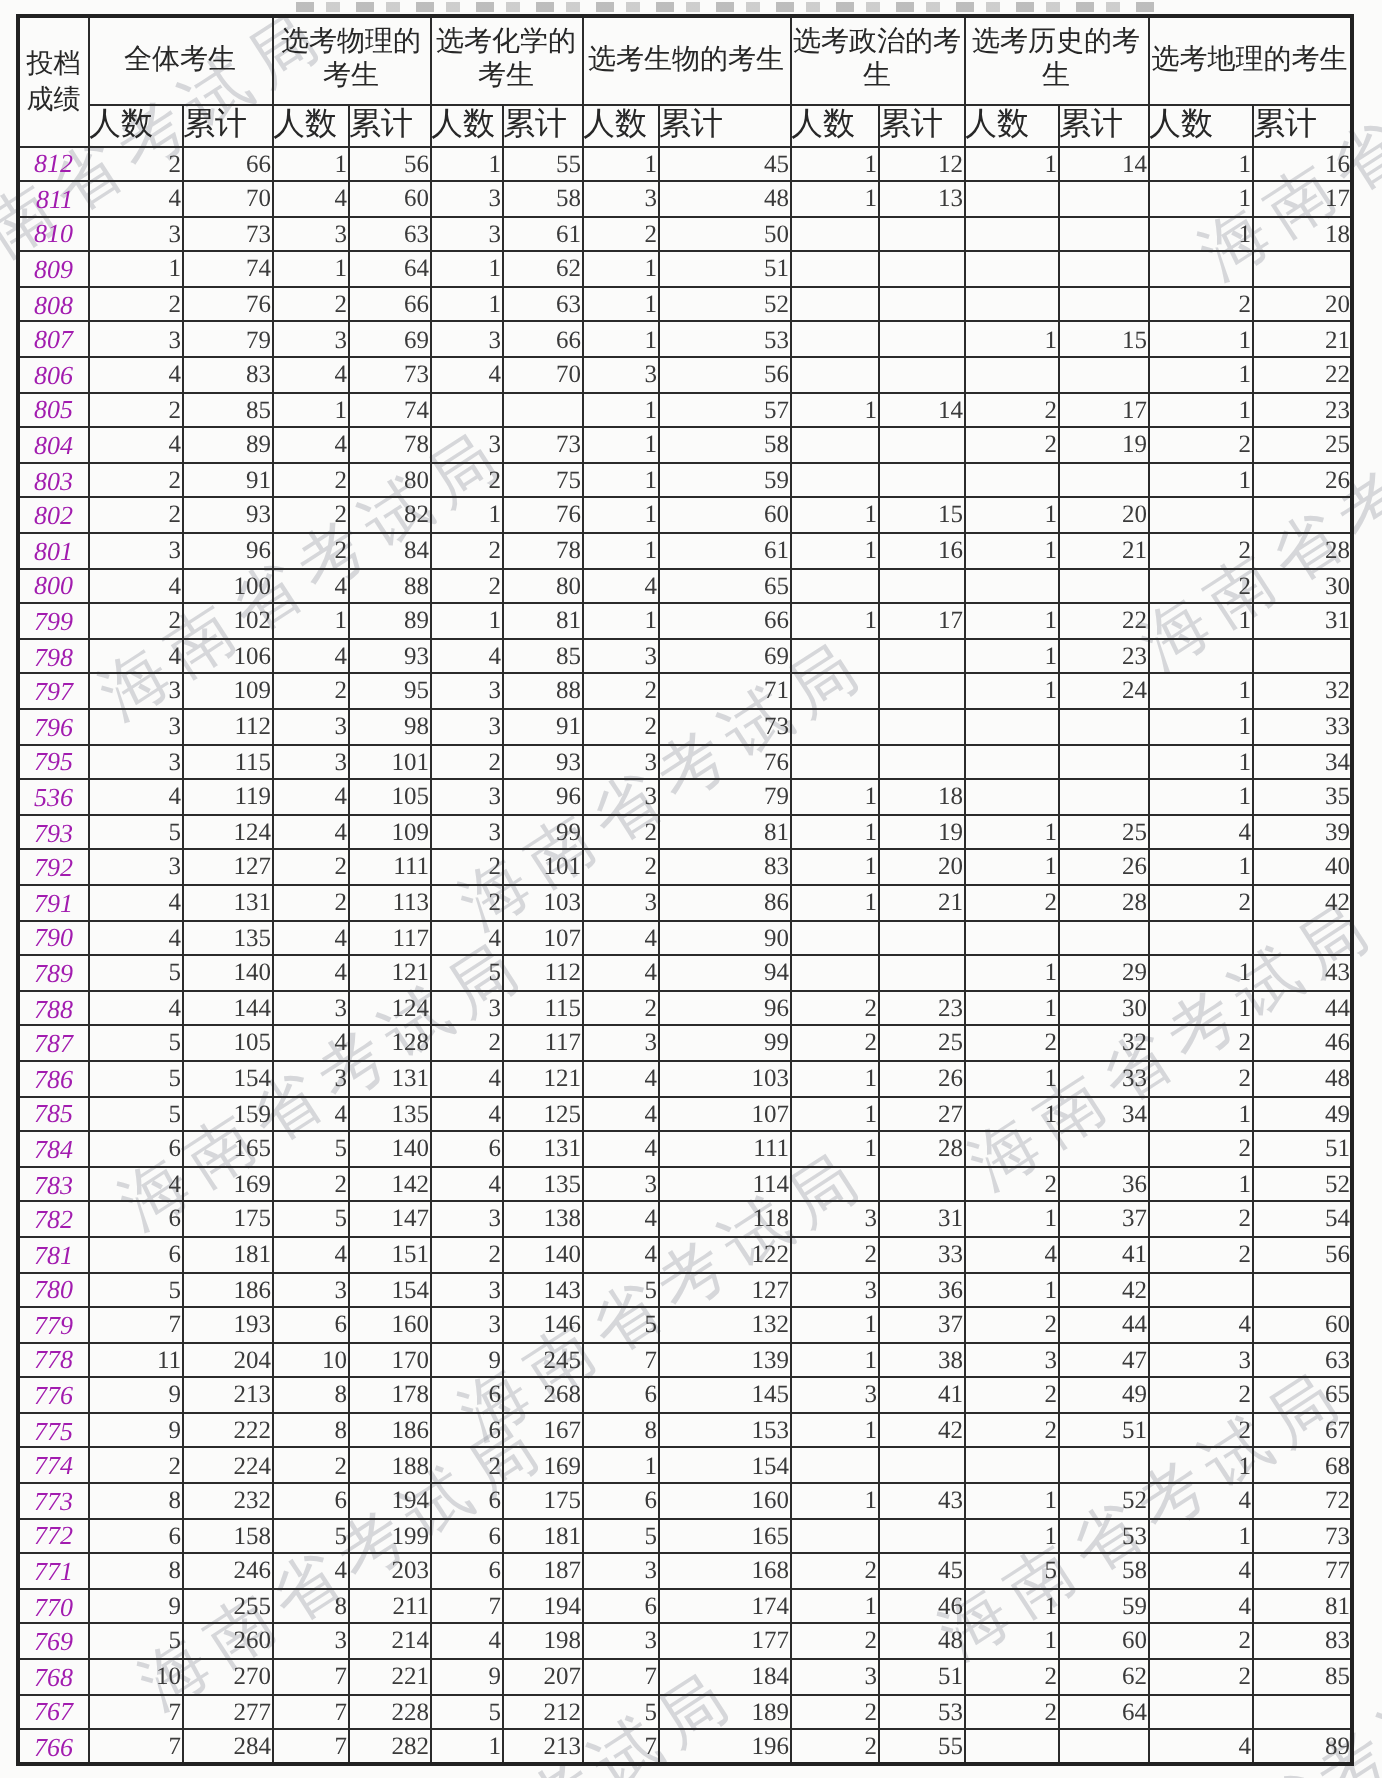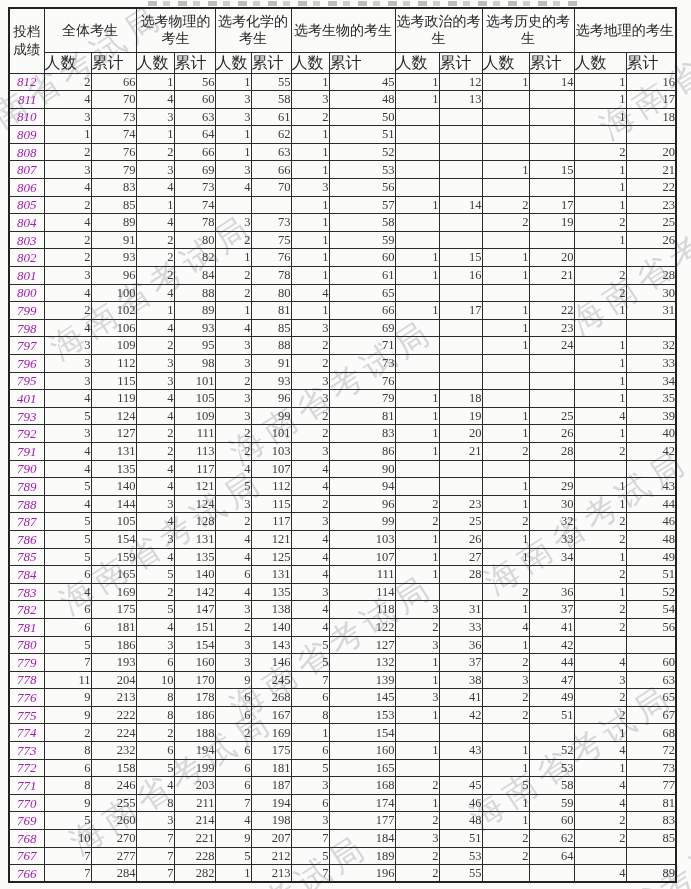--- a/index.html
+++ b/index.html
@@ -425,21 +425,21 @@
           <td>3</td>
           <td>76</td>
           <td></td>
           <td></td>
           <td></td>
           <td></td>
           <td>1</td>
           <td>34</td>
         </tr>
         <tr>
-          <td class="score">401</td>
+          <td class="score">536</td>
           <td>4</td>
           <td>119</td>
           <td>4</td>
           <td>105</td>
           <td>3</td>
           <td>96</td>
           <td>3</td>
           <td>79</td>
           <td>1</td>
           <td>18</td>

